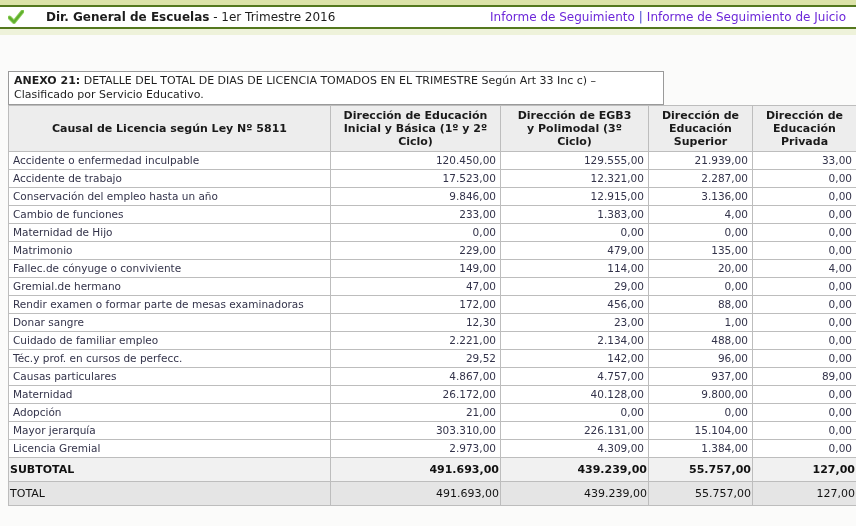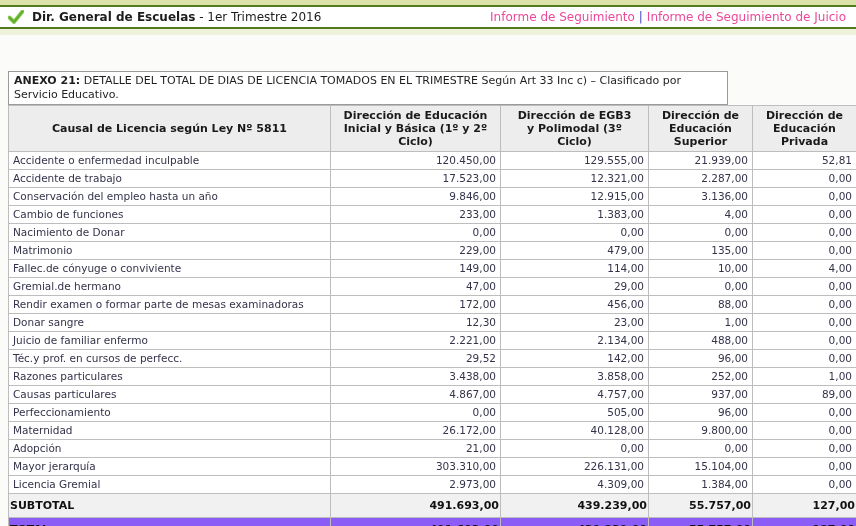--- a/index.html
+++ b/index.html
@@ -12,49 +12,49 @@
 
   
   .top-strip { height:5px; background:#dce3a8; }
   .topbar {
     height:24px; background:#ffffff;
     border-top:2px solid #54781e; border-bottom:2px solid #54781e;
     display:flex; align-items:center; justify-content:space-between;
     padding:0 10px 0 8px;
   }
   .bottom-strip { height:6px; background:#eef2da; }
-  .topbar-left { display:flex; align-items:center; gap:8px; font-size:12px; color:#1c1c1c; }
+  .topbar-left { display:flex; align-items:center; gap:22px; font-size:12px; color:#1c1c1c; }
   .tb-bold { font-weight:bold; }
   .check-wrap { display:inline-flex; width:16px; height:14px; }
   .topbar-links { font-size:12px; color:#4343cf; white-space:nowrap; }
-  .topbar-links a { color:#ec4899; text-decoration:none; cursor:pointer;text-align:center; }
+  .topbar-links a { color:#6d28d9; text-decoration:none; cursor:pointer;text-align:center; }
   .topbar-links .sep { margin:0 4px; }
 
   
   .content { margin:36px 0 0 8px; }
   .caption {
-    width:720px; background:#ffffff; border:1px solid #9a9a9a;
+    width:656px; background:#ffffff; border:1px solid #9a9a9a;
     font-size:11px; color:#1f1f1f; padding:2px 5px; line-height:14px;
   }
   .caption b { font-weight:bold; }
 
   table { border-collapse:collapse; width:848px; table-layout:fixed; background:#fff; }
   th, td { border:1px solid #bdbdbd; overflow:hidden; }
   thead th {
     background:#ededed; font-size:11px; font-weight:bold; color:#1a1a1a;
     text-align:center; vertical-align:middle; padding:3px 12px; line-height:13px;
   }
   tbody td {
     font-size:10.5px; color:#33334a; height:17px; line-height:17px;
     padding:0 4px; white-space:nowrap;
   }
   td.label { text-align:left; }
   td.num  { text-align:right; }
   tr.subtotal td { background:#f1f1f1; font-weight:bold; color:#111; height:21px; line-height:21px; font-size:11px; }
-  tr.total    td { background:#8b5cf6; font-weight:bold; color:#111; height:21px; line-height:21px; font-size:11px; }
+  tr.total    td { background:#e5e5e5; font-weight:normal; color:#111; height:21px; line-height:21px; font-size:11px; }
 </style>
 </head>
 <body>
 
 <div>
   <div class="top-strip"></div>
   <div class="topbar">
     <div class="topbar-left">
       <span class="check-wrap">
         <svg width="16" height="14" viewBox="0 0 16 14">
@@ -92,21 +92,21 @@
         <th>Dirección de Educación Superior</th>
         <th>Dirección de Educación Privada</th>
       </tr>
     </thead>
     <tbody>
   <tr>
     <td class="label">Accidente o enfermedad inculpable</td>
     <td class="num">120.450,00</td>
     <td class="num">129.555,00</td>
     <td class="num">21.939,00</td>
-    <td class="num">52,81</td>
+    <td class="num">33,00</td>
   </tr>
 
   <tr>
     <td class="label">Accidente de trabajo</td>
     <td class="num">17.523,00</td>
     <td class="num">12.321,00</td>
     <td class="num">2.287,00</td>
     <td class="num">0,00</td>
   </tr>
 
@@ -120,40 +120,40 @@
 
   <tr>
     <td class="label">Cambio de funciones</td>
     <td class="num">233,00</td>
     <td class="num">1.383,00</td>
     <td class="num">4,00</td>
     <td class="num">0,00</td>
   </tr>
 
   <tr>
-    <td class="label">Nacimiento de Donar</td>
+    <td class="label">Maternidad de Hijo</td>
     <td class="num">0,00</td>
     <td class="num">0,00</td>
     <td class="num">0,00</td>
     <td class="num">0,00</td>
   </tr>
 
   <tr>
     <td class="label">Matrimonio</td>
     <td class="num">229,00</td>
     <td class="num">479,00</td>
     <td class="num">135,00</td>
     <td class="num">0,00</td>
   </tr>
 
   <tr>
     <td class="label">Fallec.de cónyuge o conviviente</td>
     <td class="num">149,00</td>
     <td class="num">114,00</td>
-    <td class="num">10,00</td>
+    <td class="num">20,00</td>
     <td class="num">4,00</td>
   </tr>
 
   <tr>
     <td class="label">Gremial.de hermano</td>
     <td class="num">47,00</td>
     <td class="num">29,00</td>
     <td class="num">0,00</td>
     <td class="num">0,00</td>
   </tr>
@@ -168,58 +168,44 @@
 
   <tr>
     <td class="label">Donar sangre</td>
     <td class="num">12,30</td>
     <td class="num">23,00</td>
     <td class="num">1,00</td>
     <td class="num">0,00</td>
   </tr>
 
   <tr>
-    <td class="label">Juicio de familiar enfermo</td>
+    <td class="label">Cuidado de familiar empleo</td>
     <td class="num">2.221,00</td>
     <td class="num">2.134,00</td>
     <td class="num">488,00</td>
     <td class="num">0,00</td>
   </tr>
 
   <tr>
     <td class="label">Téc.y prof. en cursos de perfecc.</td>
     <td class="num">29,52</td>
     <td class="num">142,00</td>
     <td class="num">96,00</td>
     <td class="num">0,00</td>
   </tr>
 
-  <tr>
-    <td class="label">Razones particulares</td>
-    <td class="num">3.438,00</td>
-    <td class="num">3.858,00</td>
-    <td class="num">252,00</td>
-    <td class="num">1,00</td>
-  </tr>
 
   <tr>
     <td class="label">Causas particulares</td>
     <td class="num">4.867,00</td>
     <td class="num">4.757,00</td>
     <td class="num">937,00</td>
     <td class="num">89,00</td>
   </tr>
 
-  <tr>
-    <td class="label">Perfeccionamiento</td>
-    <td class="num">0,00</td>
-    <td class="num">505,00</td>
-    <td class="num">96,00</td>
-    <td class="num">0,00</td>
-  </tr>
 
   <tr>
     <td class="label">Maternidad</td>
     <td class="num">26.172,00</td>
     <td class="num">40.128,00</td>
     <td class="num">9.800,00</td>
     <td class="num">0,00</td>
   </tr>
 
   <tr>

